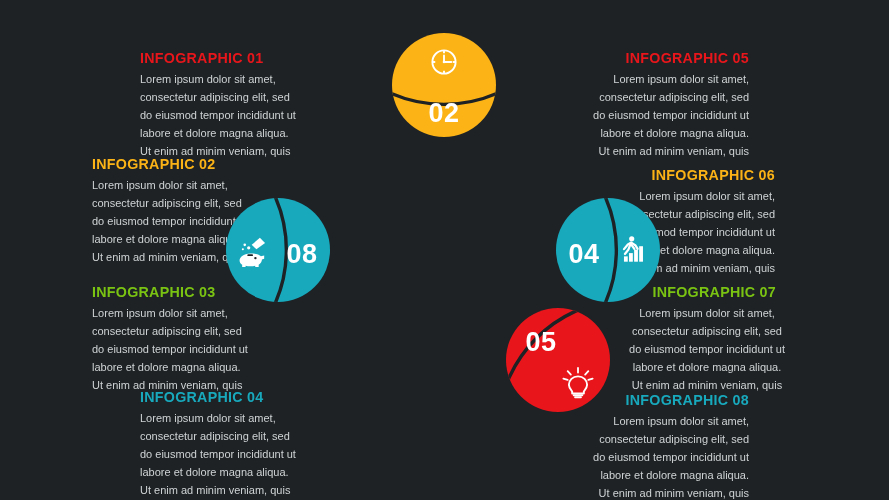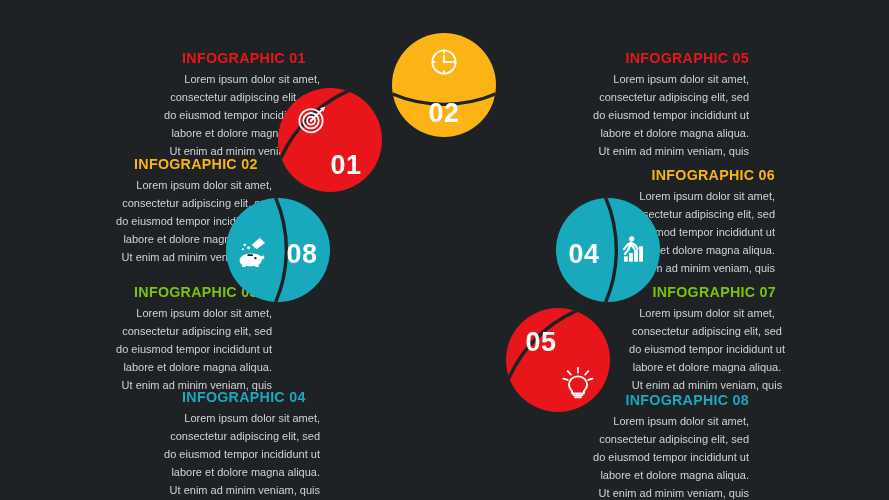--- a/index.html
+++ b/index.html
@@ -40,21 +40,21 @@
   }
   .text-block.left .tb-title { transform-origin: left center; }
   .text-block.right .tb-title { transform-origin: right center; }
   .text-block .tb-body {
     font-size: 11px;
     line-height: 1.62;
     color: #cfd3d4;
     margin: 0;
     white-space: pre-line;
   }
-  .text-block.left  { text-align: right; }
+  .text-block.left  { text-align: left; }
   .text-block.right { text-align: right; }
 
   
   .node {
     position: absolute;
     width: 104px;
     height: 104px;
     transform: translate(-50%, -50%);
   }
   .node svg { display: block; overflow: visible; }
@@ -127,42 +127,20 @@
 labore et dolore magna aliqua.
 Ut enim ad minim veniam, quis</div>
     </div>
     <div class="text-block right" style="left: 569px; top: 392px;">
       <div class="tb-title" style="color: rgb(24, 169, 189);">INFOGRAPHIC 08</div>
       <div class="tb-body">Lorem ipsum dolor sit amet,
 consectetur adipiscing elit, sed
 do eiusmod tempor incididunt ut
 labore et dolore magna aliqua.
 Ut enim ad minim veniam, quis</div>
-    </div>
-    <div class="node" style="left: 330px; top: 140px; width: 104px; height: 104px;">
-      <svg width="112" height="112" viewBox="-56 -56 112 112" style="position: absolute; left: -4px; top: -4px;">
-        <defs>
-          <clipPath id="clip-n1">
-            <circle cx="0" cy="0" r="52"></circle>
-          </clipPath>
-        </defs>
-        <circle cx="0" cy="0" r="52" fill="#e8161b"></circle>
-        <g clip-path="url(#clip-n1)">
-          <path d="M -60 60 A 132.6 132.6 0 0 1 60 -60" fill="none" stroke="#1e2225" stroke-width="3.4"></path>
-        </g>
-        <g transform="translate(-19,-21) scale(0.86)" class="icon-g">
-          <circle cx="0" cy="2" r="13.5" fill="none" stroke="#fff" stroke-width="2.1"></circle>
-          <circle cx="0" cy="2" r="9" fill="none" stroke="#fff" stroke-width="2.1"></circle>
-          <circle cx="0" cy="2" r="4.6" fill="none" stroke="#fff" stroke-width="2.1"></circle>
-          <circle cx="0" cy="2" r="1.4" fill="#fff"></circle>
-          <line x1="0" y1="2" x2="12" y2="-10" stroke="#fff" stroke-width="2.2" stroke-linecap="round"></line>
-          <path d="M10.5 -12.5 L16.5 -14.5 L14.5 -8.5 Z" fill="#fff"></path>
-        </g>
-        <text x="16" y="34" text-anchor="middle" class="num">01</text>
-      </svg>
     </div>
     <div class="node" style="left: 444px; top: 85px; width: 104px; height: 104px;">
       <svg width="112" height="112" viewBox="-56 -56 112 112" style="position: absolute; left: -4px; top: -4px;">
         <defs>
           <clipPath id="clip-n2">
             <circle cx="0" cy="0" r="52"></circle>
           </clipPath>
         </defs>
         <circle cx="0" cy="0" r="52" fill="#fbb316"></circle>
         <g clip-path="url(#clip-n2)">

